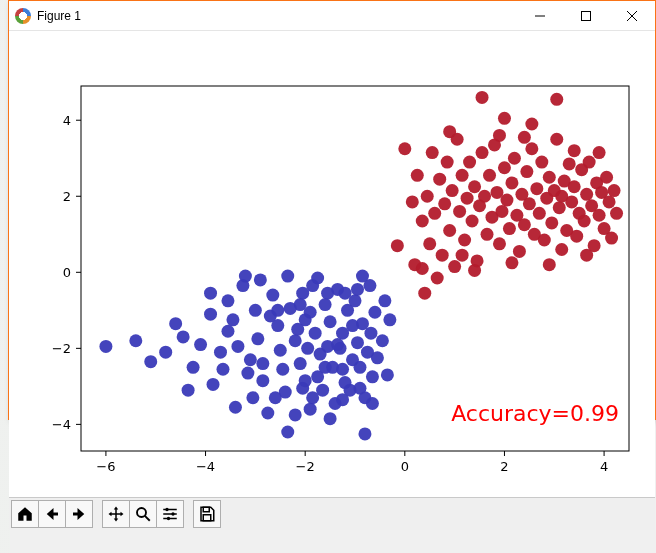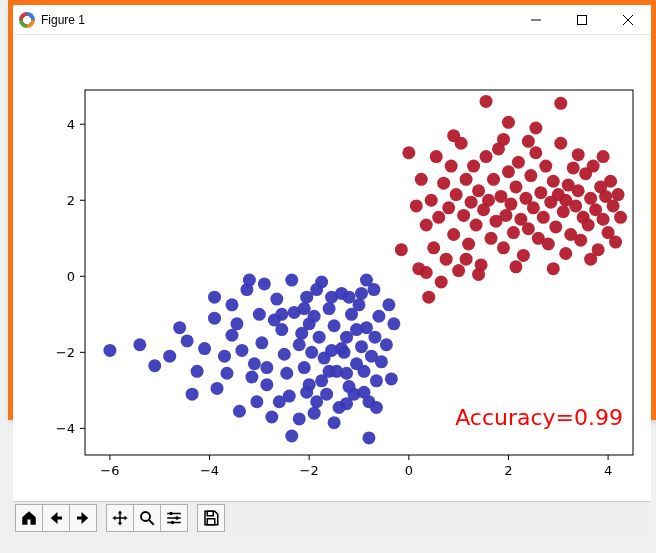--- a/index.html
+++ b/index.html
@@ -19,21 +19,21 @@
     left: 0; top: 0; width: 10px; height: 553px;
     background: linear-gradient(#e8f5e8, #e8f5e8);
     opacity: 0.15;
     z-index: 0;
   }
   .window {
     position: absolute;
     left: 8px; top: 0;
     width: 648px; height: 420px;
     background: #ffffff;
-    border: 5px solid #f97316;
+    border: 1px solid #f97316;
     box-shadow: 2px 2px 6px rgba(0,0,0,0.15);
     display: flex;
     flex-direction: column;
     z-index: 1;
   }
   .titlebar {
     height: 30px;
     background: #ffffff;
     border-bottom: 1px solid #e5e5e5;
     display: flex;

